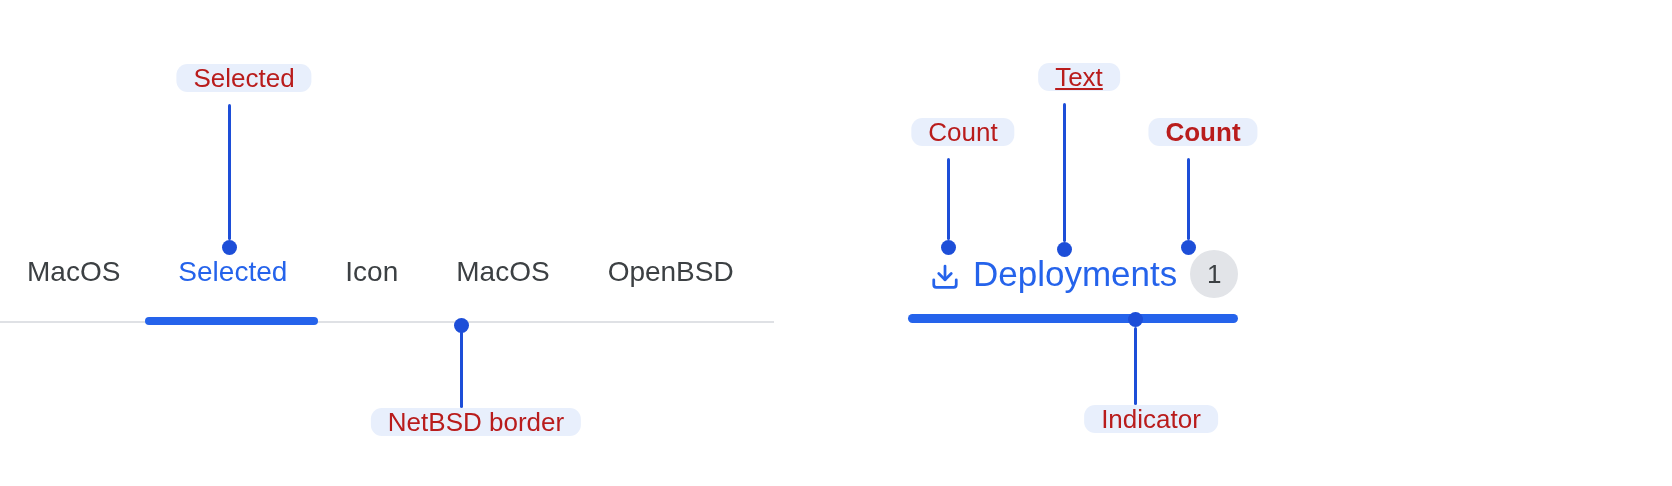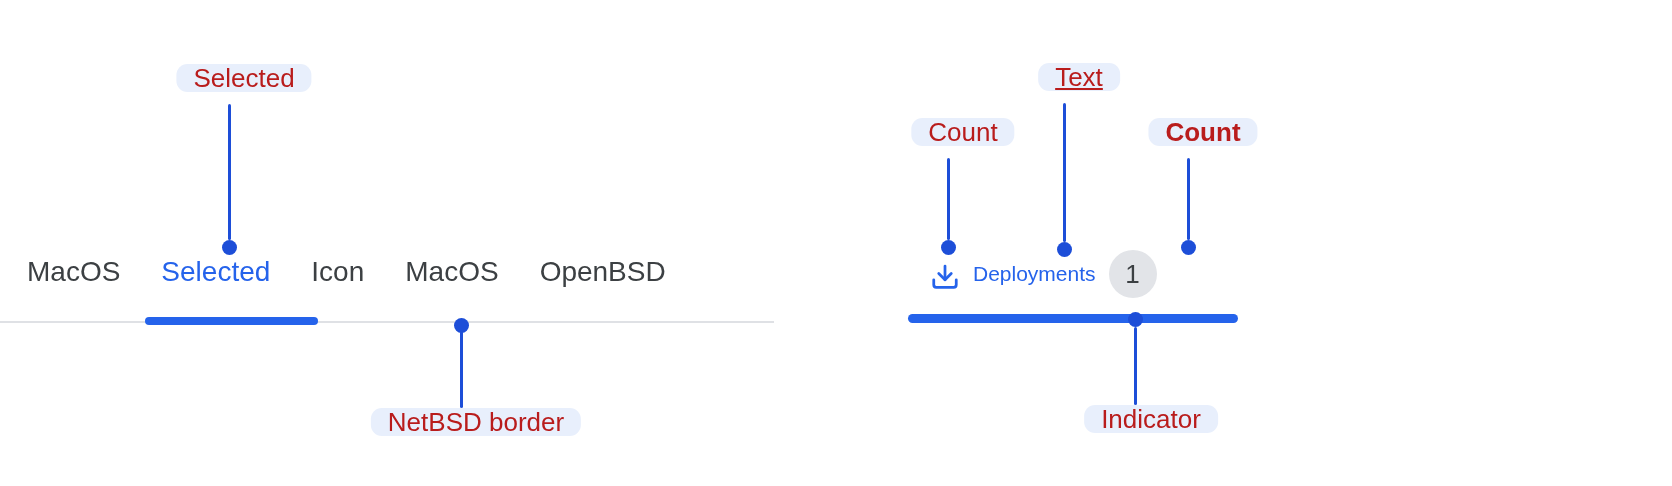--- a/index.html
+++ b/index.html
@@ -36,21 +36,21 @@
   .adot {
     position: absolute;
     width: 15px; height: 15px;
     background: #1d4ed8;
     border-radius: 50%;
   }
 
   
   .tabs {
     position: absolute; left: 27px; top: 252px;
-    display: flex; gap: 41px; align-items: center;
+    display: flex; gap: 58px; align-items: center;
     height: 40px;
   }
   .tab {
     font-size: 28px;
     color: #3c4043;
     line-height: 40px;
     cursor: pointer;
     white-space: nowrap;
   }
   .tab.selected { color: #2563eb; }
@@ -68,21 +68,21 @@
   }
 
   
   .dep-tab {
     position: absolute; left: 930px; top: 250px;
     height: 48px;
     display: flex; align-items: center; gap: 13px;
     cursor: pointer;
   }
   .dep-icon { width: 30px; height: 30px; margin-top: 3px; flex: 0 0 auto; }
-  .dep-label { font-size: 21px; color: #2563eb; white-space: nowrap; }
+  .dep-label { font-size: 35px; color: #2563eb; white-space: nowrap; }
   .badge {
     width: 48px; height: 48px;
     border-radius: 50%;
     background: #e2e4e8;
     color: #3c4043;
     font-size: 26px;
     display: flex; align-items: center; justify-content: center;
   }
   .indicator {
     position: absolute; left: 908px; top: 314px;

